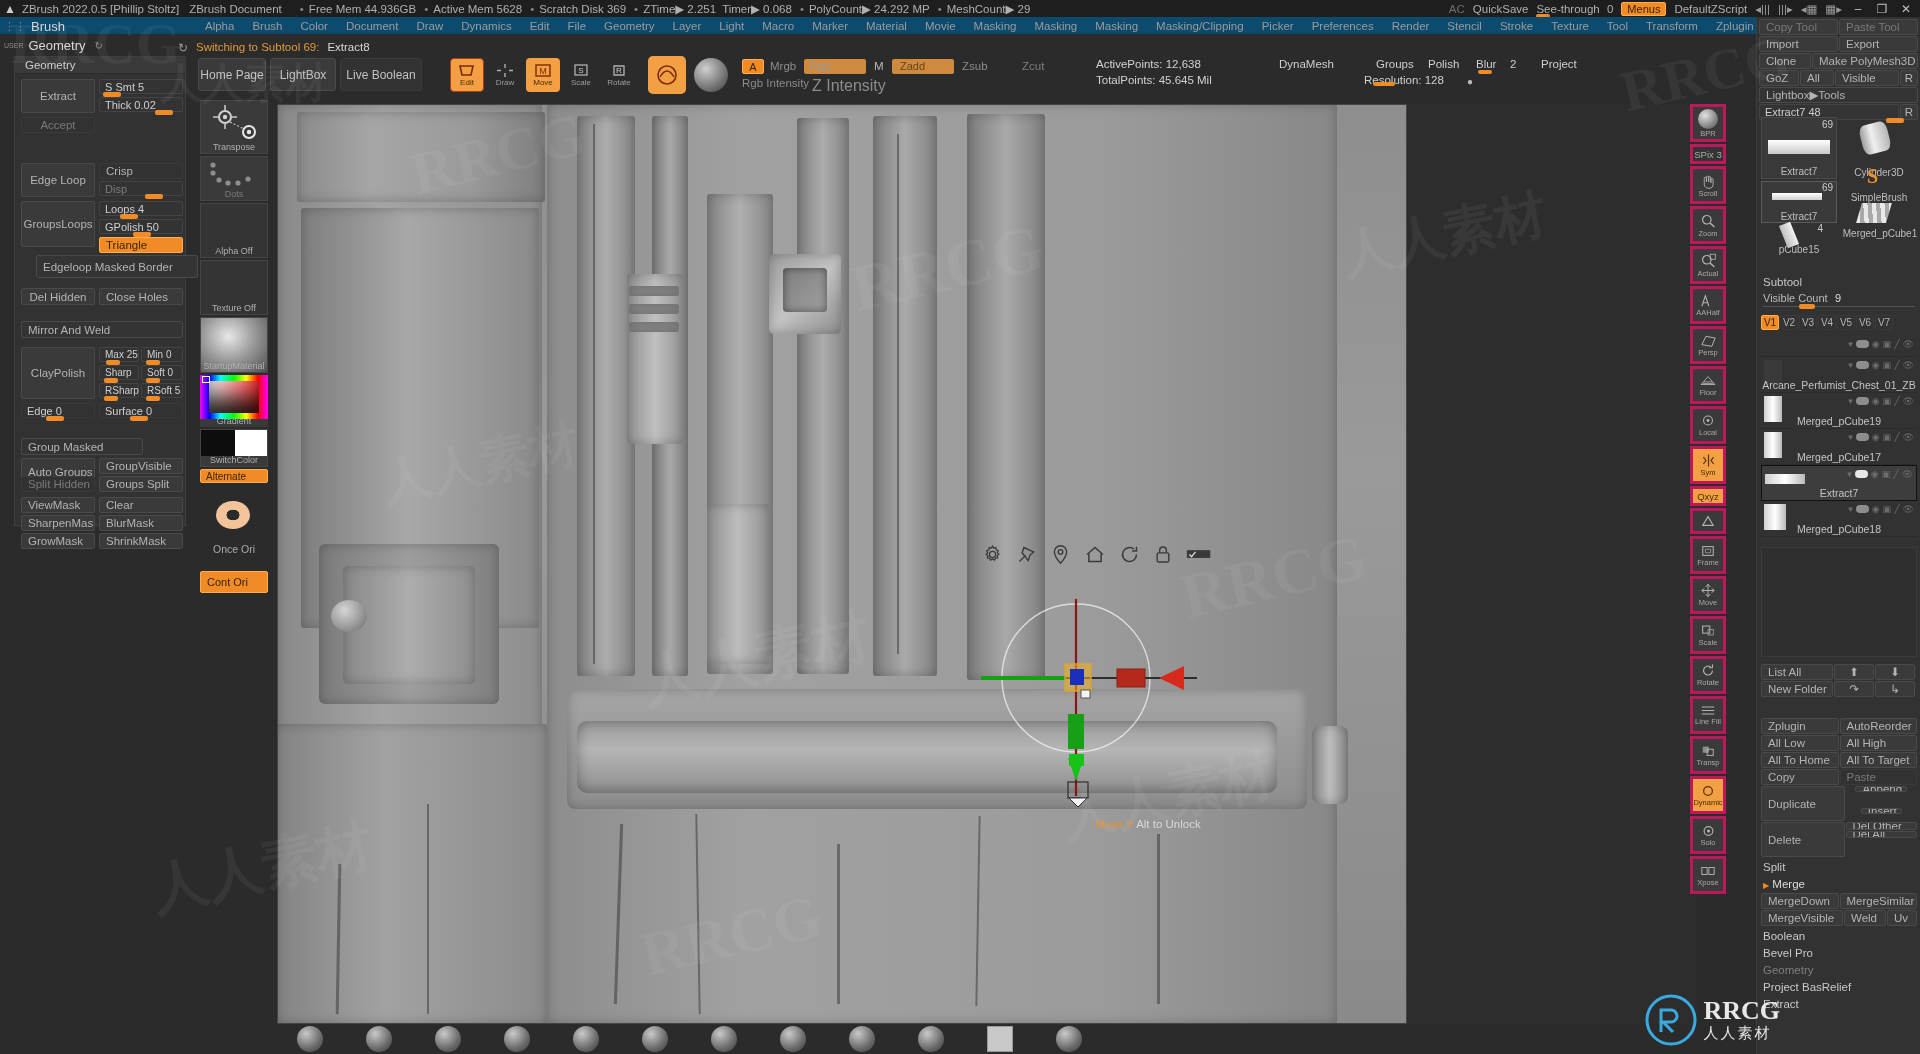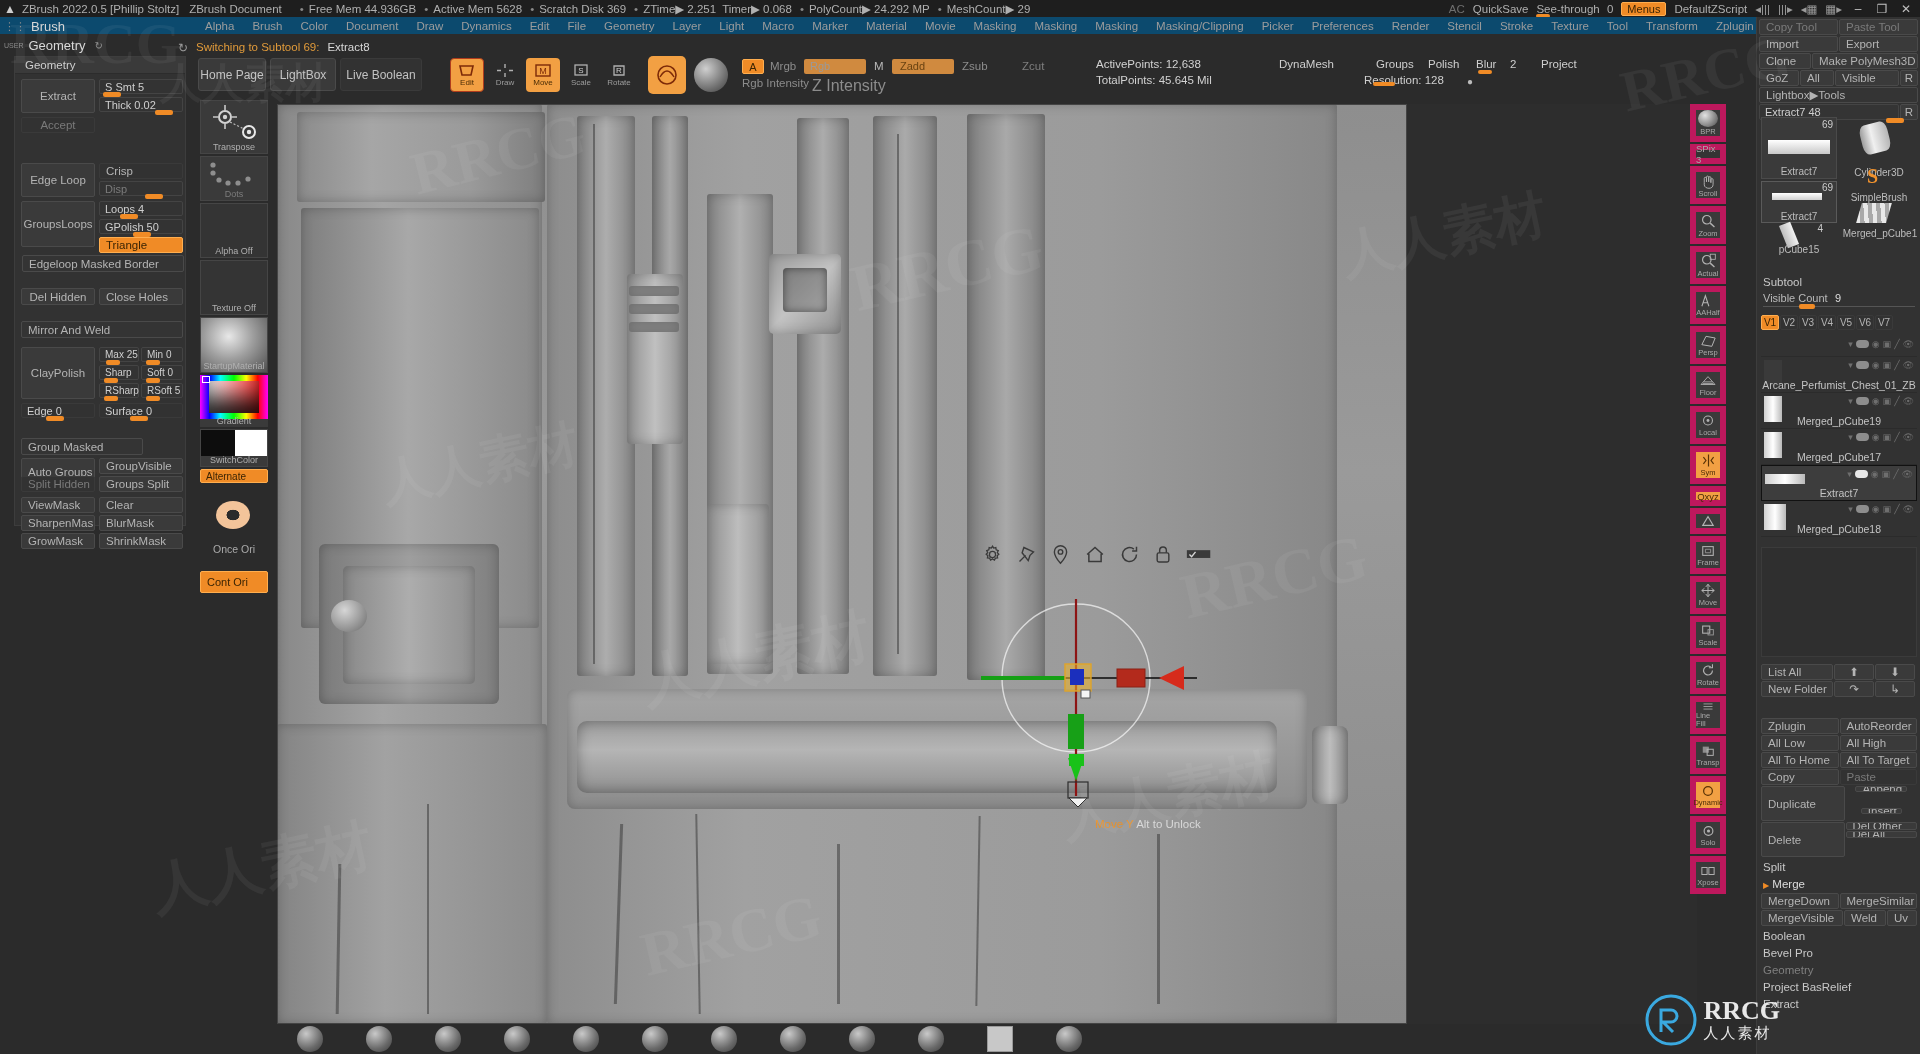--- a/index.html
+++ b/index.html
@@ -79,21 +79,21 @@
             border-radius:3px;box-shadow:inset 0 0 12px rgba(0,0,0,.25);}
   .crack{position:absolute;background:rgba(40,40,40,.45);}
   .hudicons{position:absolute;display:flex;gap:13px;align-items:center;}
   .hudicons svg{display:block;}
   .gizmo{position:absolute;}
   .movelabel{position:absolute;font-size:11.5px;color:#d8d8d8;}
   .movelabel b{color:#e8922c;font-weight:normal;}
 
   
   #rstrip{position:absolute;left:1690px;top:104px;width:36px;}
-  .rcell{width:36px;height:38px;background:#3a3a3a;border:6px solid #be185d;margin-bottom:2px;
+  .rcell{width:36px;height:38px;background:#3a3a3a;border:3px solid #be185d;margin-bottom:2px;
          display:flex;flex-direction:column;align-items:center;justify-content:center;color:#a9a9a9;}
   .rcell .cap{font-size:7.5px;line-height:8px;margin-top:1px;}
   .rcell.on{background:#f2a043;color:#4a2c06;}
 
   
   #rpanel{position:absolute;left:1756px;top:17px;width:164px;height:1037px;background:#323232;border-left:1px solid #3d3d3d;}
   .rp-row{display:flex;gap:1px;margin:1px 2px;}
   .rp-row > *{height:16px;}
   .rp-sec{font-size:11.5px;color:#c8c8c8;padding:3px 0 2px 6px;}
 
@@ -222,21 +222,21 @@
   <div class="slider" style="position:absolute;left:84px;top:144px;width:84px;">
     <span>Loops 4</span>
     <span class="knob" style="left:20px;"></span>
   </div>
   <div class="slider" style="position:absolute;left:84px;top:162px;width:84px;">
     <span>GPolish 50</span>
     <span class="knob" style="left:33px;"></span>
   </div>
   <div class="btn on lbl-left" style="position:absolute;left:84px;top:180px;width:84px;height:16px;">Triangle</div>
 
-  <div class="btn lbl-left" style="position:absolute;left:7px;top:198px;width:162px;height:17px;background:#343434;">Edgeloop Masked Border</div>
+  <div class="btn lbl-left" style="position:absolute;left:21px;top:198px;width:162px;height:23px;background:#343434;">Edgeloop Masked Border</div>
 
   <div class="btn" style="position:absolute;left:6px;top:231px;width:74px;height:17px;">Del Hidden</div>
   <div class="btn lbl-left" style="position:absolute;left:84px;top:231px;width:84px;height:17px;">Close Holes</div>
 
   <div class="btn lbl-left" style="position:absolute;left:6px;top:264px;width:162px;height:17px;background:#343434;">Mirror And Weld</div>
 
   <div class="btn" style="position:absolute;left:6px;top:290px;width:74px;height:52px;">ClayPolish</div>
   <div class="slider" style="position:absolute;left:84px;top:290px;width:40px;">
     <span style="font-size:10px;">Max 25</span>
     <span class="knob" style="left:6px;width:14px;"></span>

